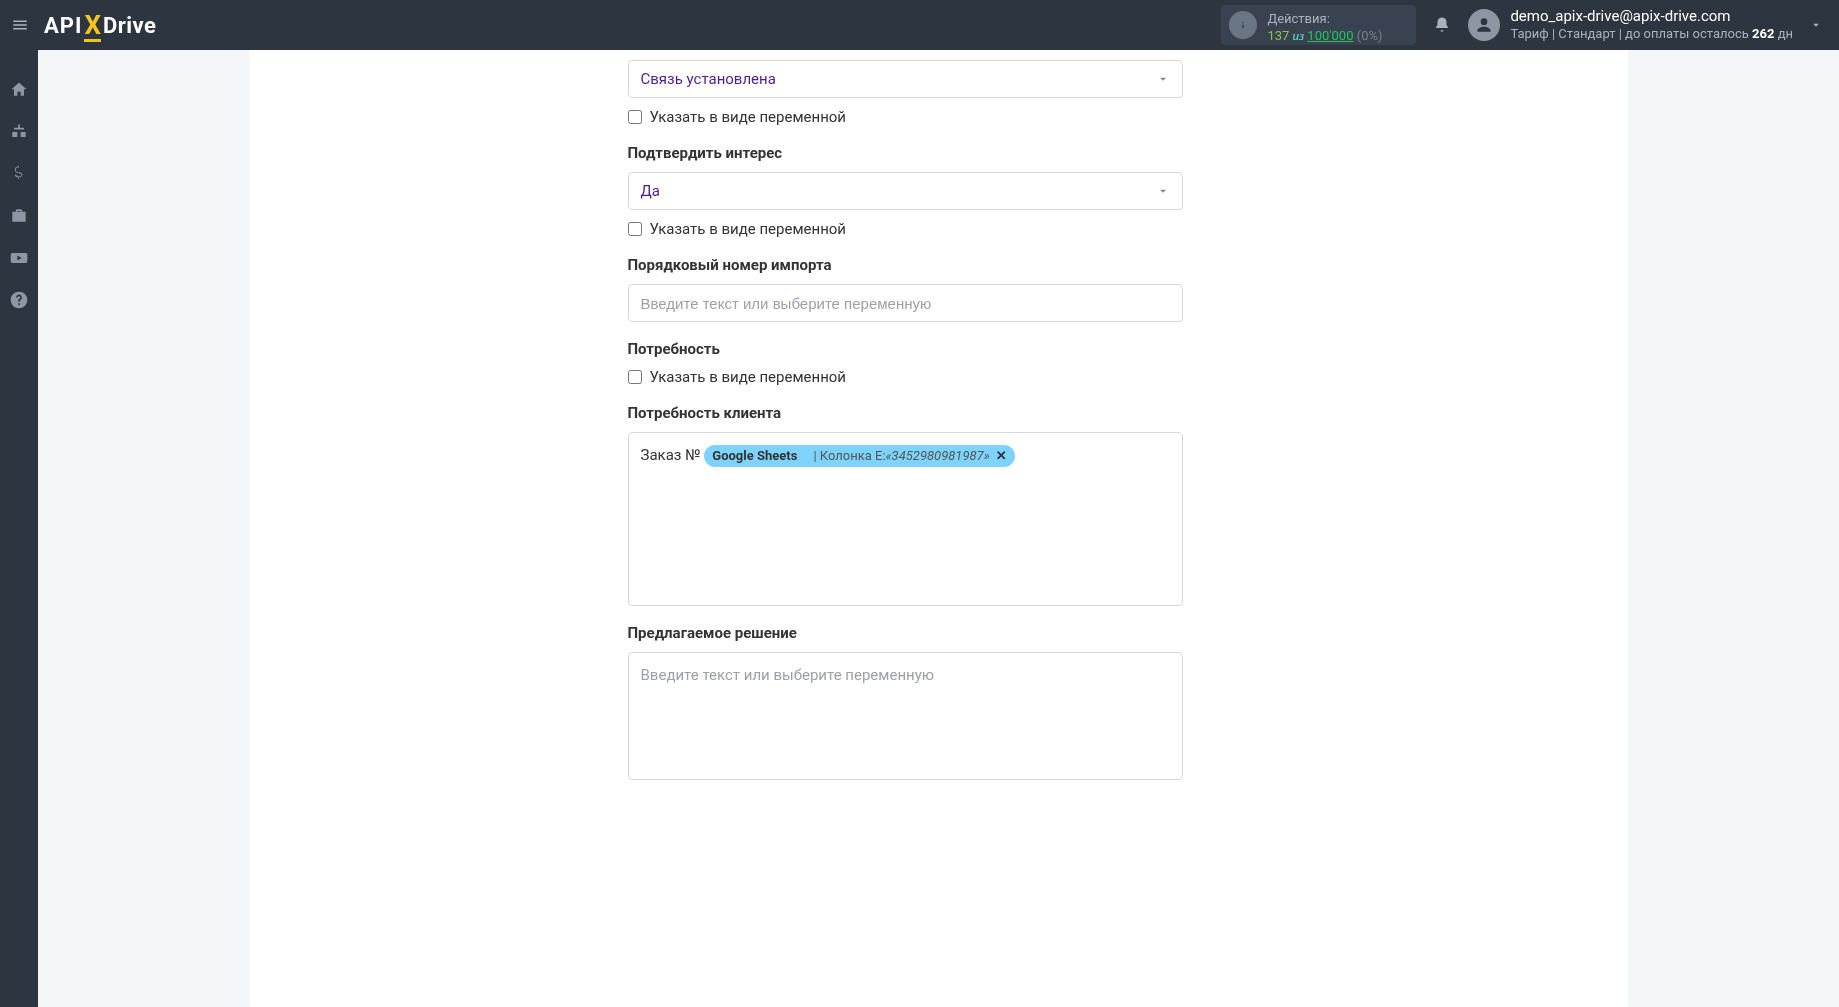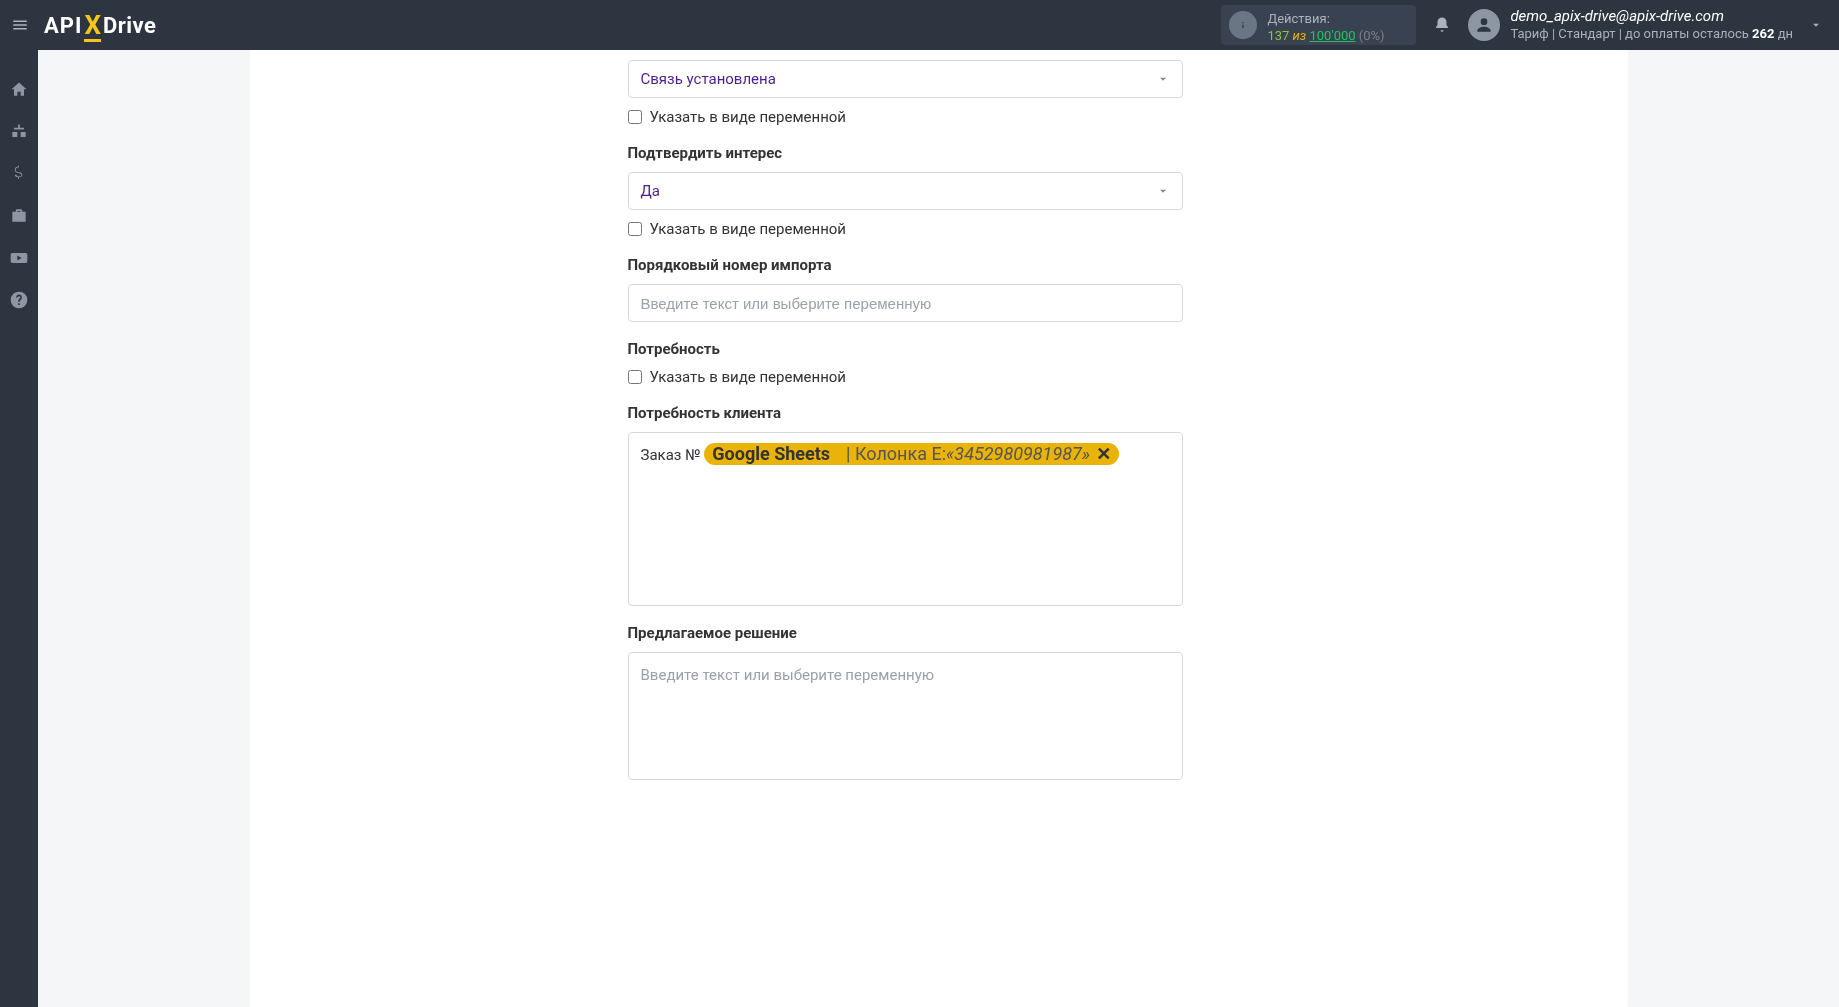--- a/index.html
+++ b/index.html
@@ -11,30 +11,30 @@
 .logo .api{color:#fff;letter-spacing:1px;}
 .logo .x{color:#f5c518;margin:0 2px;font-size:26px;font-weight:700;position:relative;display:inline-block;}
 .logo .x::after{content:'';position:absolute;bottom:-2px;left:0;right:0;height:3px;background:#f5c518;}
 .logo .drive{color:#fff;letter-spacing:0.5px;}
 .spacer{flex:1;}
 .actions-box{background:#384250;border-radius:4px;display:flex;padding:6px 14px 6px 8px;min-width:195px;height:40px;}
 .info-circle{width:28px;height:28px;border-radius:50%;background:#6b7684;display:flex;align-items:center;justify-content:center;margin-right:10px;}
 .info-circle svg{width:14px;height:14px;fill:#2c3540;}
 .actions-text{font-size:13px;color:#aab2bb;line-height:1.3;}
 .actions-text .n1{color:#8bc34a;}
-.actions-text .sep2{color:#eab308;font-style:italic;}
+.actions-text .sep2{color:#5eead4;font-style:italic;font-family:Liberation Serif, serif;}
 .actions-text .n2{color:#22c55e;text-decoration:underline;}
 .actions-text .pct{color:#7a8089;}
 .bell{width:40px;display:flex;align-items:center;justify-content:center;cursor:pointer;margin:0 6px;}
 .bell svg{width:18px;height:18px;fill:#aab2bb;}
 .user-block{display:flex;align-items:center;margin-right:8px;}
 .avatar{width:32px;height:32px;border-radius:50%;background:#8d96a3;display:flex;align-items:center;justify-content:center;margin-right:10px;}
 .avatar svg{width:20px;height:20px;fill:#2c3540;}
 .user-text{line-height:1.3;font-size:13px;}
-.email{color:#fff;font-size:15px;font-style:italic;}
+.email{color:#fff;font-size:15px;}
 .tariff{color:#aab2bb;font-size:13px;}
 .tariff b{color:#fff;font-weight:700;}
 .chev{width:30px;display:flex;align-items:center;justify-content:center;cursor:pointer;margin-right:8px;}
 .chev svg{width:14px;height:14px;fill:#aab2bb;}
 .sidebar{position:fixed;top:50px;left:0;width:38px;bottom:0;background:#2c3540;display:flex;flex-direction:column;align-items:center;padding-top:30px;gap:22px;}
 .sidebar .sicon{width:20px;height:20px;fill:#8d96a3;cursor:pointer;}
 .main{margin-left:38px;margin-top:50px;padding:0;display:flex;justify-content:center;}
 .panel{background:#fff;width:1378px;min-height:957px;border-radius:2px;padding-top:10px;padding-bottom:40px;}
 .form-col{width:555px;margin-left:378px;}
 .fgroup{margin-bottom:18px;}
@@ -43,21 +43,21 @@
 .fselect svg{width:14px;height:14px;fill:#888;}
 .fcheck{display:flex;align-items:center;margin-top:10px;font-size:15px;color:#333;}
 .fcheck input{margin-right:8px;width:14px;height:14px;}
 .finput{height:38px;border:1px solid #d5d9de;border-radius:4px;background:#fff;}
 .finput input{width:100%;height:100%;border:none;outline:none;padding:0 12px;font-size:15px;color:#333;background:transparent;}
 .finput input::placeholder{color:#9aa1a9;}
 .ftextarea{min-height:174px;border:1px solid #d5d9de;border-radius:4px;padding:10px 12px;background:#fff;font-size:15px;color:#333;line-height:1.6;}
 .ftextarea.tall{min-height:128px;}
 .ftextarea .plain{color:#333;}
 .ftextarea .placeholder{color:#9aa1a9;}
-.tag{display:inline-flex;align-items:center;background:#eab308;color:#333;border-radius:11px;padding:1px 8px;font-size:18px;line-height:20px;}
+.tag{display:inline-flex;align-items:center;background:#7dd3fc;color:#333;border-radius:11px;padding:1px 8px;font-size:13px;line-height:20px;}
 .tag .s1{font-weight:700;}
 .tag .s2{color:#555;margin-left:16px;}
 .tag .s3{font-style:italic;color:#555;}
 .tag .x{margin-left:6px;font-weight:700;cursor:pointer;color:#333;font-style:normal;}
 </style>
 </head>
 <body>
 
 <div class="header">
   <div class="hamburger">

